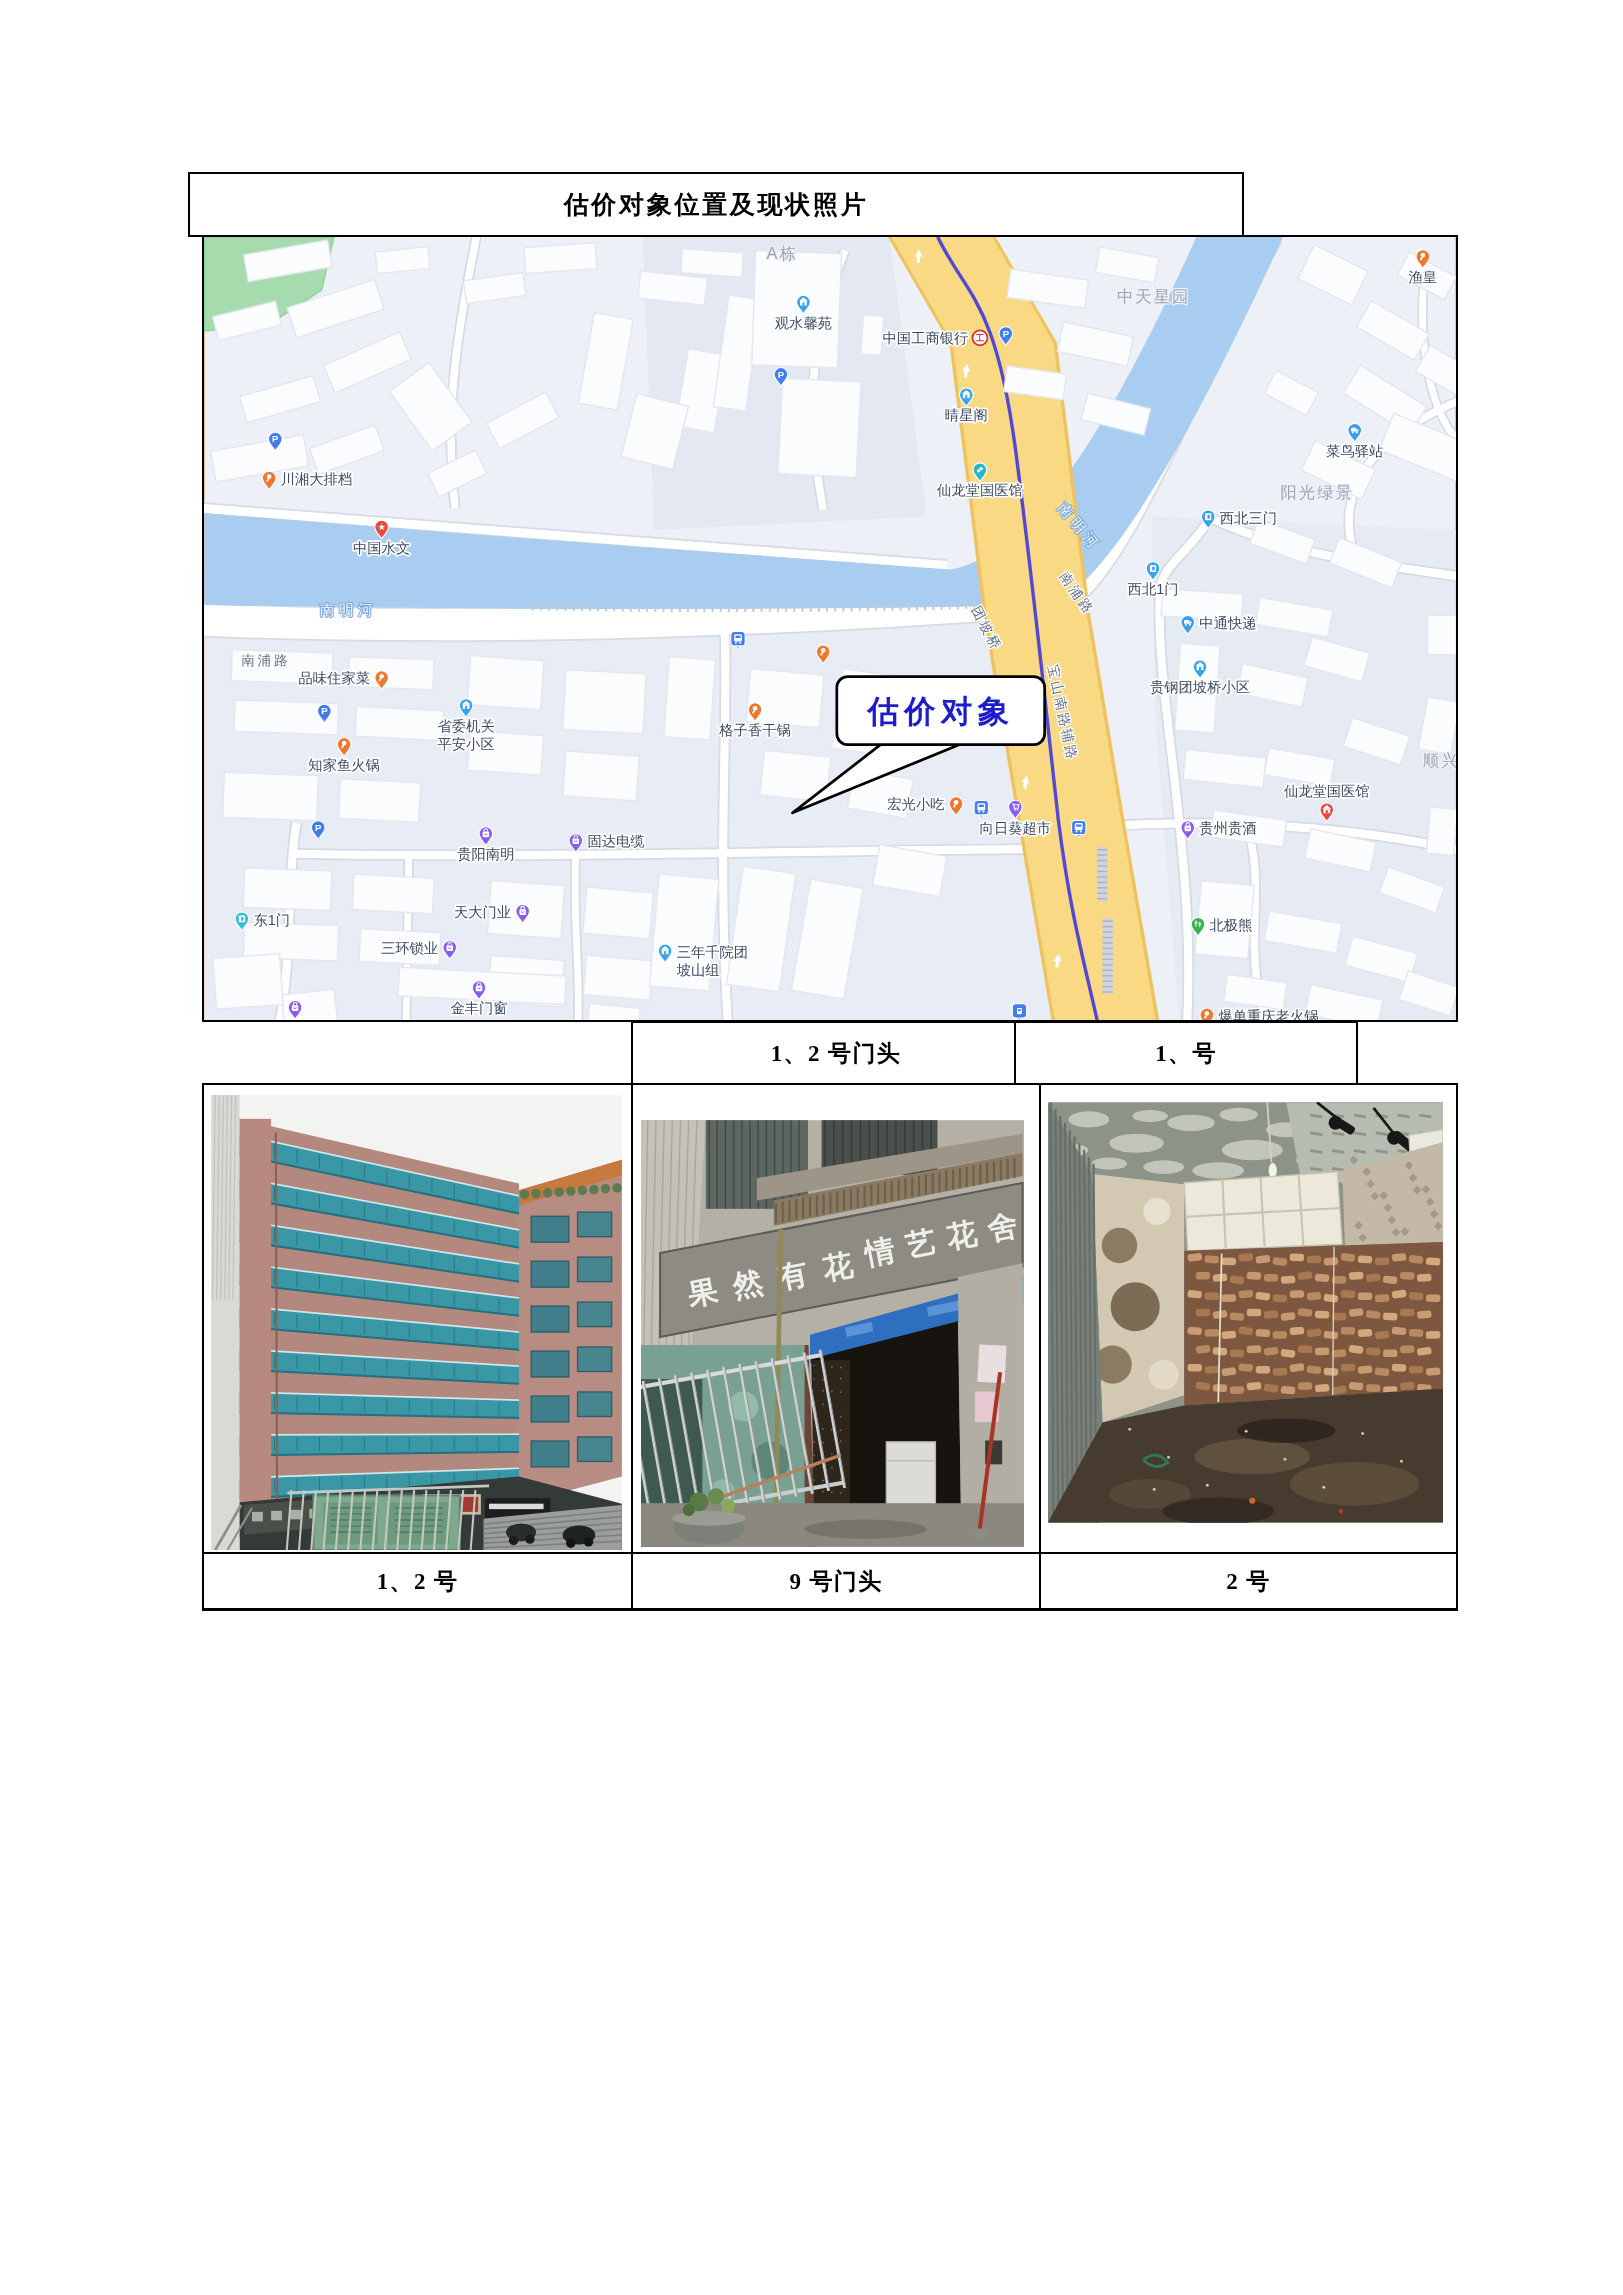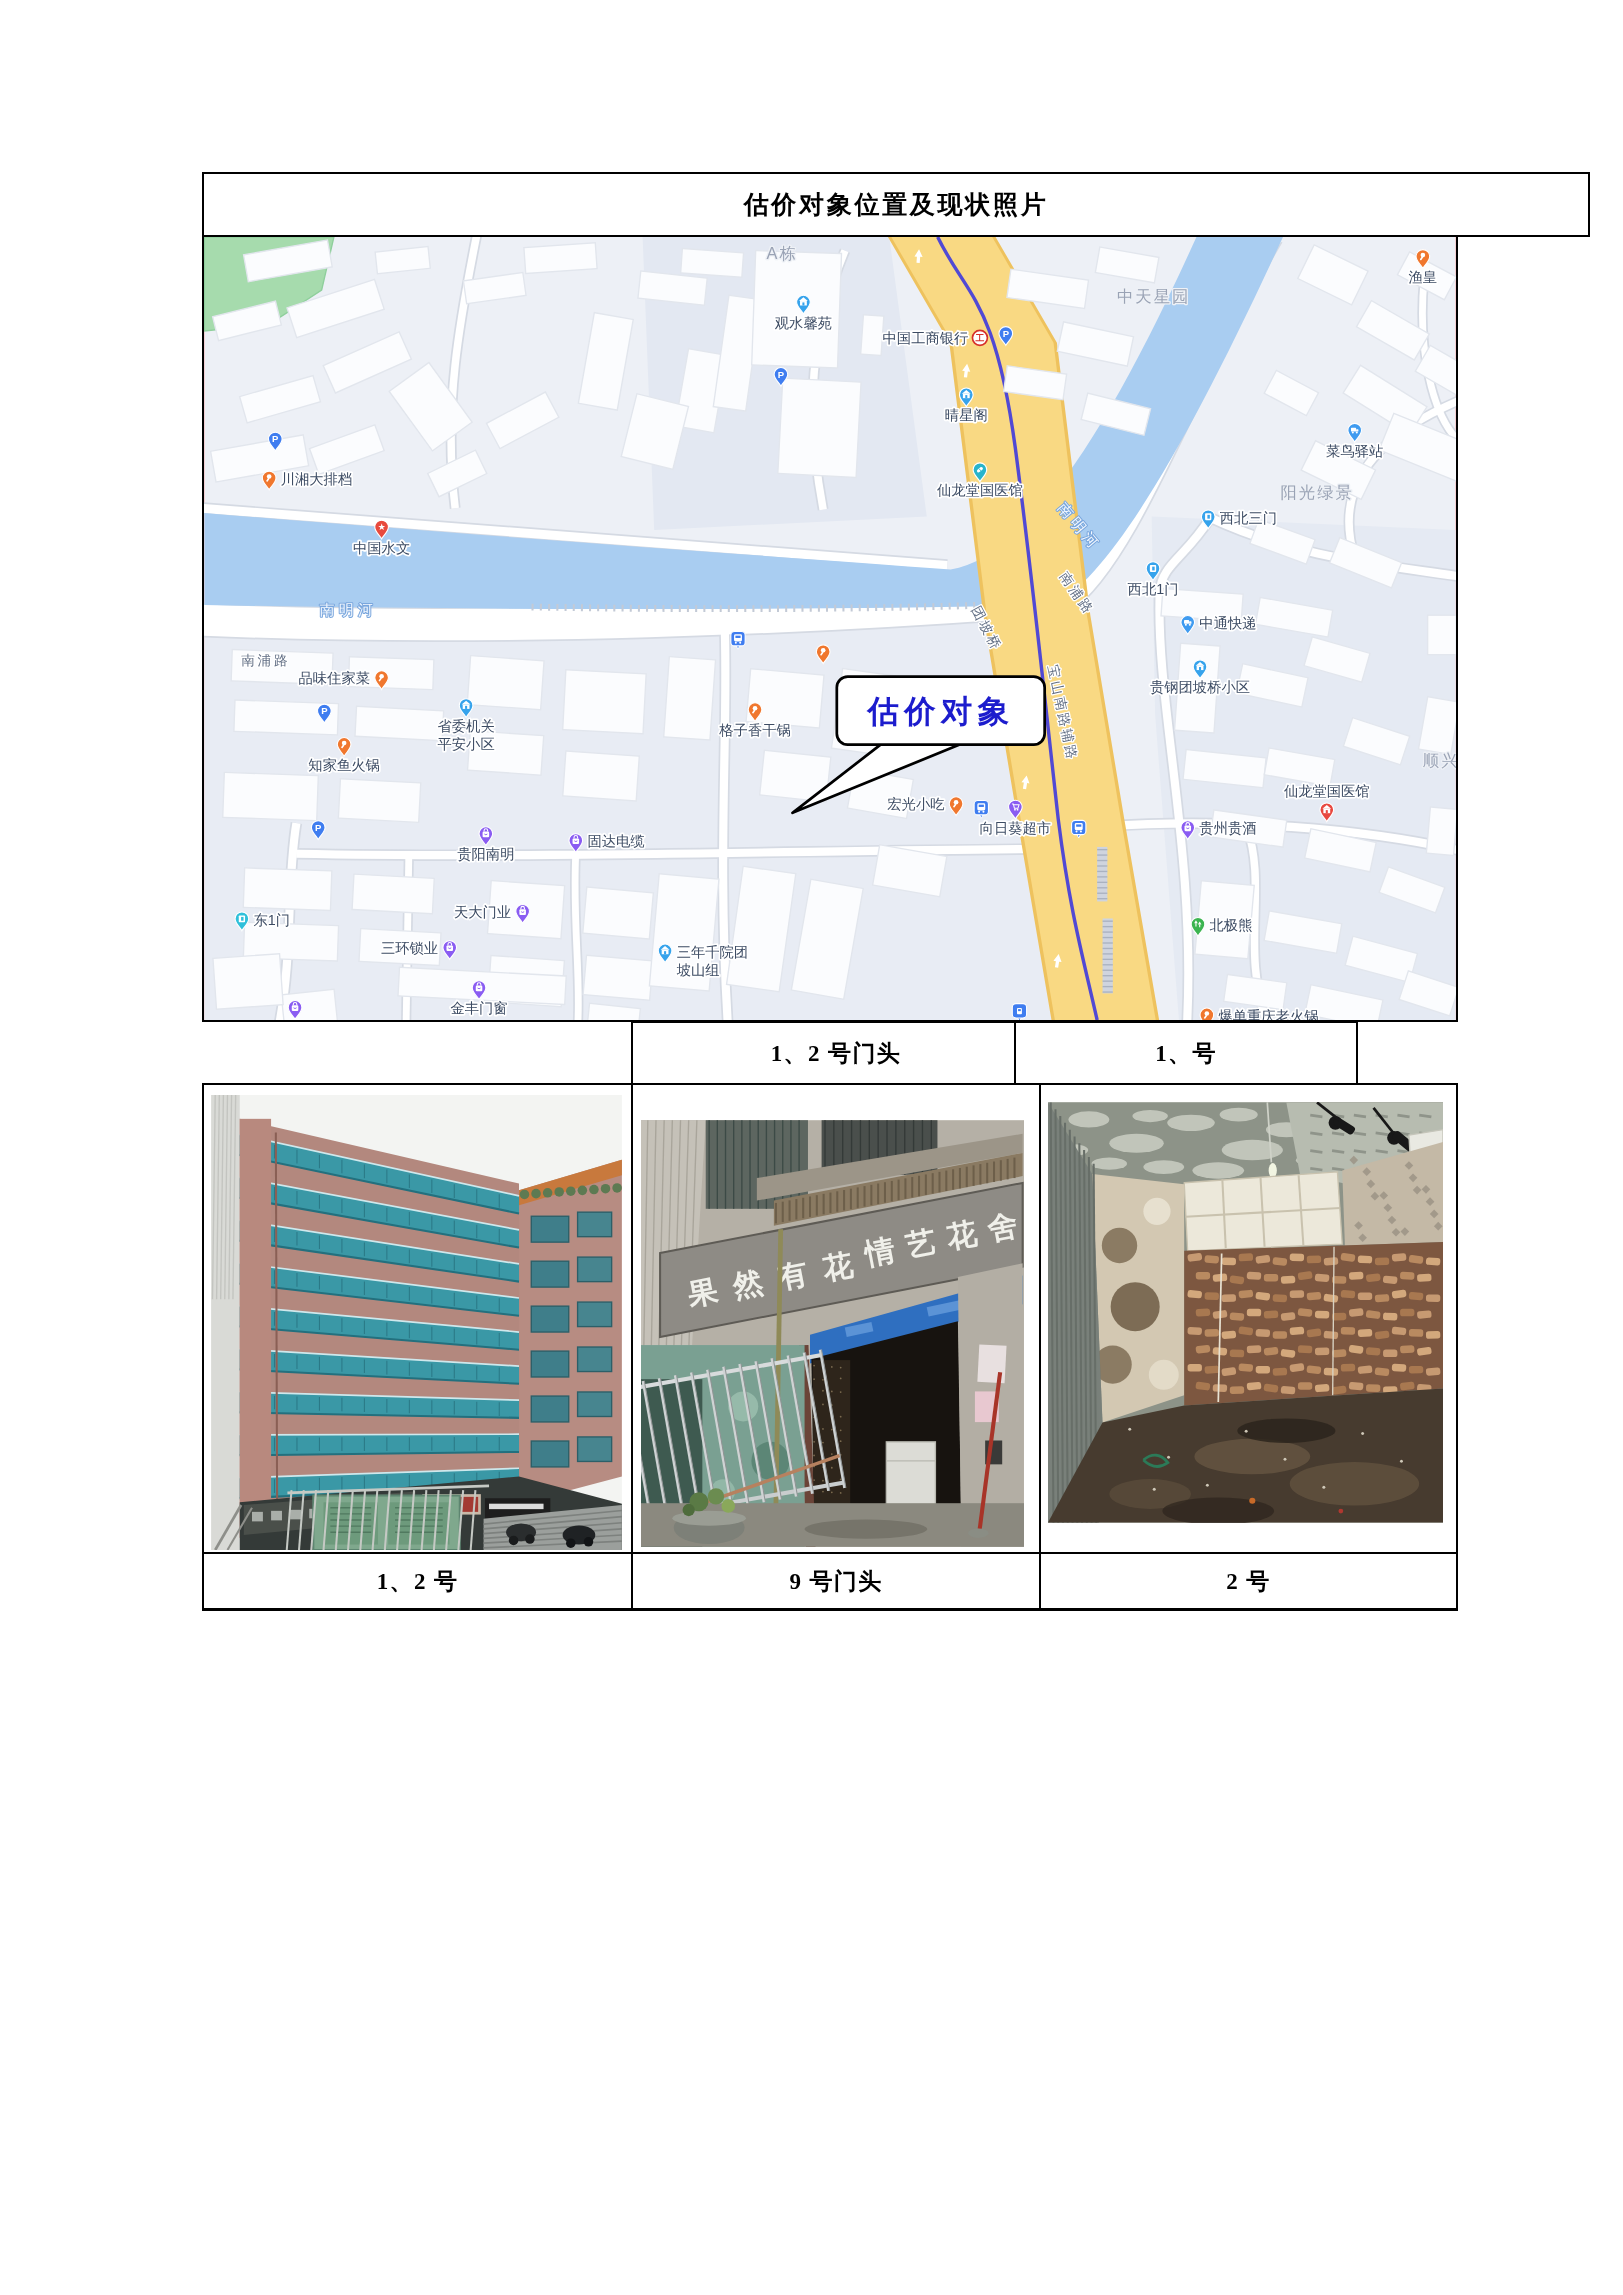--- a/index.html
+++ b/index.html
@@ -5,30 +5,30 @@
   html,body{margin:0;padding:0;background:#ffffff;}
   .page{position:relative;width:1623px;height:2295px;background:#fff;overflow:hidden;
         font-family:"Liberation Serif","DejaVu Serif",serif;}
   .cell{position:absolute;border:2px solid #000;box-sizing:border-box;background:#fff;}
   .cell-title{display:flex;align-items:center;justify-content:center;
       font-size:25px;font-weight:bold;letter-spacing:2.7px;}
   .cell-head,.cell-cap{display:flex;align-items:center;justify-content:center;
       font-size:23px;font-weight:bold;letter-spacing:1.4px;}
   .cell-photo{overflow:hidden;}
   .photo{position:absolute;}
-  .map-cell{position:absolute;overflow:hidden;background:#fca5a5;}
+  .map-cell{position:absolute;overflow:hidden;background:#f97316;}
   svg text{font-family:"Liberation Sans","DejaVu Sans",sans-serif;}
   .doc-bottom-border{position:absolute;background:#000;}
 </style>
 </head>
 <body>
 
 <div class="page">
 
-  <div class="cell cell-title" style="left:202px;top:172px;width:1388px;height:65px;">
+  <div class="cell cell-title" style="left:188px;top:172px;width:1056px;height:65px;">
     <span>估价对象位置及现状照片</span>
   </div>
 
   <div class="cell" style="left:202px;top:235px;width:1256px;height:787px;">
     <div class="map-cell" id="mapbox" style="left:0;top:0;width:1252px;height:783px;"><svg width="1252" height="783" viewBox="0 0 1836 1149" xmlns="http://www.w3.org/2000/svg">
           <rect width="1836" height="1149" fill="#edf0f6"></rect>
           <polygon points="643,0 1005,0 1060,410 660,430" fill="#e3e8f2"></polygon>
           <polygon points="1390,410 1836,430 1836,1149 1430,1149 1395,700" fill="#e5eaf3"></polygon>
           <polygon points="0,560 1240,535 1252,1149 0,1149" fill="#e8ecf4"></polygon>
           <polygon points="0,0 190,0 172,78 95,128 0,138" fill="#a6dbad" stroke="#8fcf9c" stroke-width="2"></polygon>

